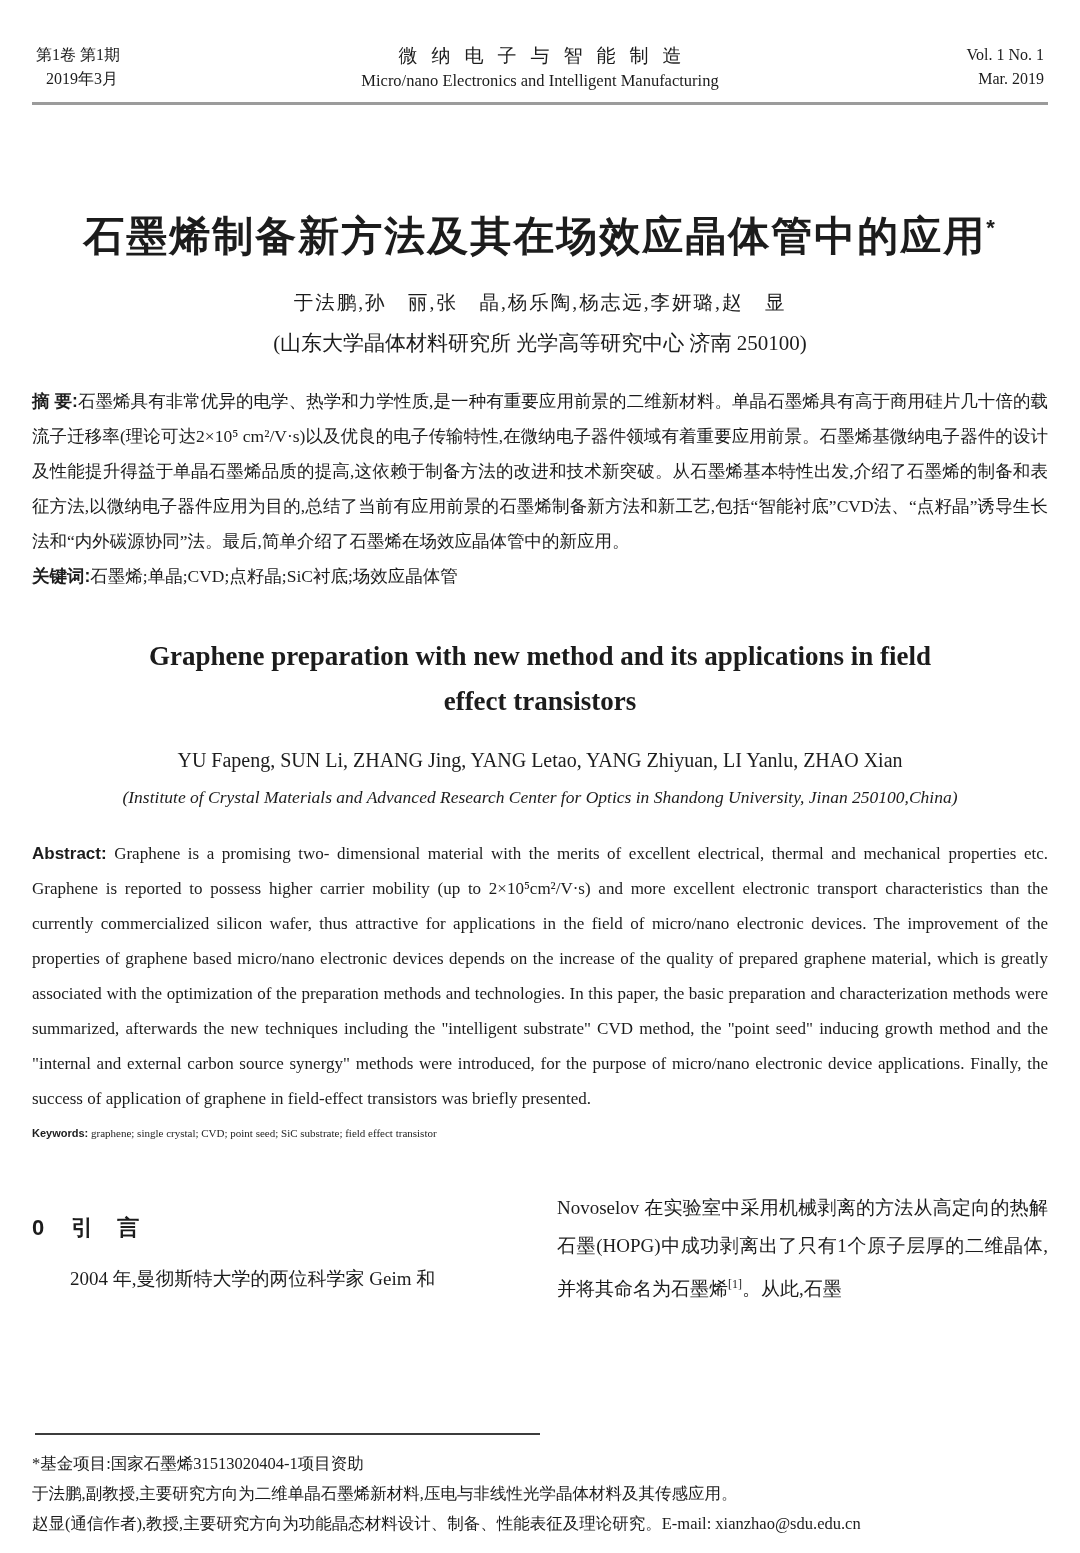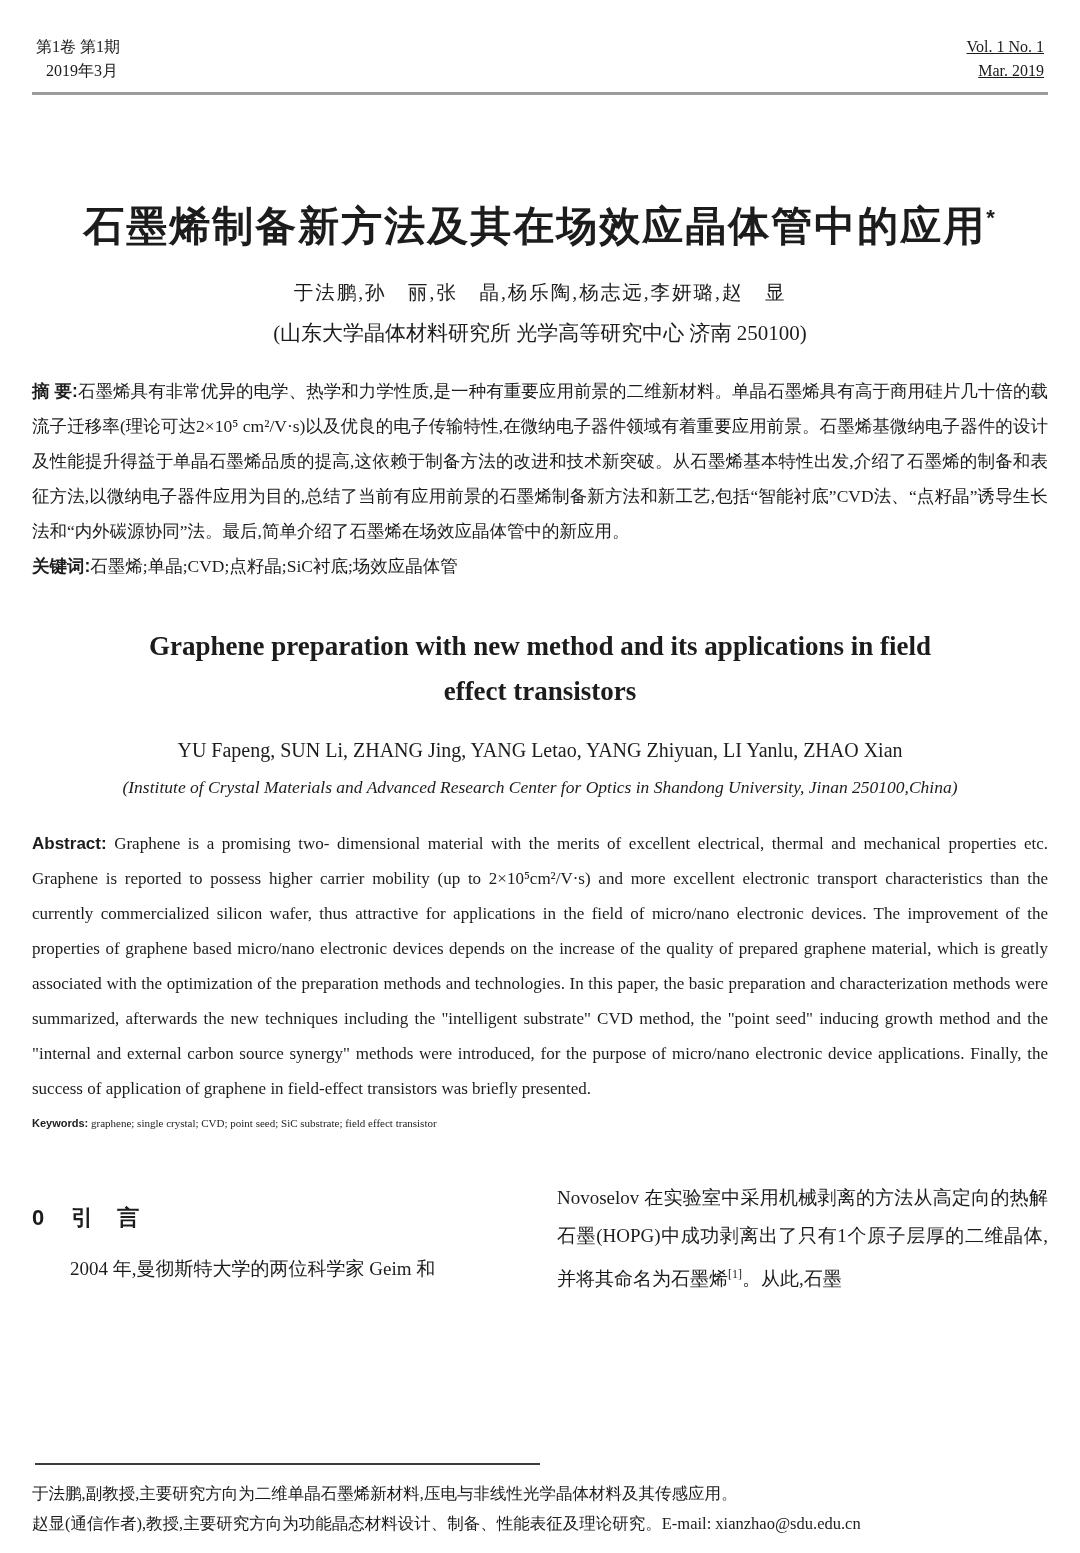--- a/index.html
+++ b/index.html
@@ -7,36 +7,36 @@
   body {
     font-family: "Liberation Serif", "DejaVu Serif", serif;
     color: #1c1c1c;
   }
   .page {
     position: relative;
     width: 1080px;
     height: 1553px;
     margin: 0 auto;
     background: #ffffff;
-    padding: 8px 32px;
+    padding: 16px 32px;
     overflow: hidden;
   }
 
   
   .jheader {
     display: flex;
     justify-content: space-between;
     align-items: flex-start;
     padding-top: 27px;
     font-size: 16px;
     line-height: 24px;
   }
   .jheader .left, .jheader .right { width: 190px; }
   .jheader .left { text-align: left; padding-left: 4px; }
-  .jheader .right { text-align: right; padding-right: 4px; text-decoration: underline; }
+  .jheader .right { text-align: right; padding-right: 4px; }
   .jheader .left .l2 { padding-left: 10px; }
   .jheader .center { flex: 1; text-align: center; }
   .jtitle-cn {
     font-size: 19px;
     letter-spacing: 14px;
     text-indent: 14px;
     line-height: 26px;
   }
   .jtitle-en { font-size: 16.5px; line-height: 24px; }
   .rule-top {
@@ -165,20 +165,24 @@
 </head>
 <body>
 
 <div class="page">
 
   <div class="jheader">
     <div class="left">
       <div class="l1">第1卷 第1期</div>
       <div class="l2">2019年3月</div>
     </div>
+    <div class="center">
+      <div class="jtitle-cn">微纳电子与智能制造</div>
+      <div class="jtitle-en">Micro/nano Electronics and Intelligent Manufacturing</div>
+    </div>
     <div class="right">
       <div class="l1">Vol. 1 No. 1</div>
       <div class="l2">Mar. 2019</div>
     </div>
   </div>
   <div class="rule-top"></div>
 
   <h1 class="cn-title"><span>石墨烯制备新方法及其在场效应晶体管中的应用</span><sup>*</sup></h1>
   <div class="cn-authors">于法鹏,孙　丽,张　晶,杨乐陶,杨志远,李妍璐,赵　显</div>
   <div class="cn-affil">(山东大学晶体材料研究所 光学高等研究中心 济南 250100)</div>
@@ -201,17 +205,18 @@
       <div class="sec-heading"><span class="num">0</span><span>引　言</span></div>
       <p>2004 年,曼彻斯特大学的两位科学家 Geim 和</p>
     </div>
     <div class="col col-right">
       <p><span>Novoselov 在实验室中采用机械剥离的方法从高定向的热解石墨(HOPG)中成功剥离出了只有1个原子层厚的二维晶体,并将其命名为石墨烯</span><sup>[1]</sup><span>。从此,石墨</span></p>
     </div>
   </div>
 
   <div class="footnote">
     <div class="fn-rule"></div>
+    <p>*基金项目:国家石墨烯31513020404-1项目资助</p>
     <p>于法鹏,副教授,主要研究方向为二维单晶石墨烯新材料,压电与非线性光学晶体材料及其传感应用。</p>
     <p>赵显(通信作者),教授,主要研究方向为功能晶态材料设计、制备、性能表征及理论研究。E-mail: xianzhao@sdu.edu.cn</p>
   </div>
 
 </div>
 
 </body></html>

